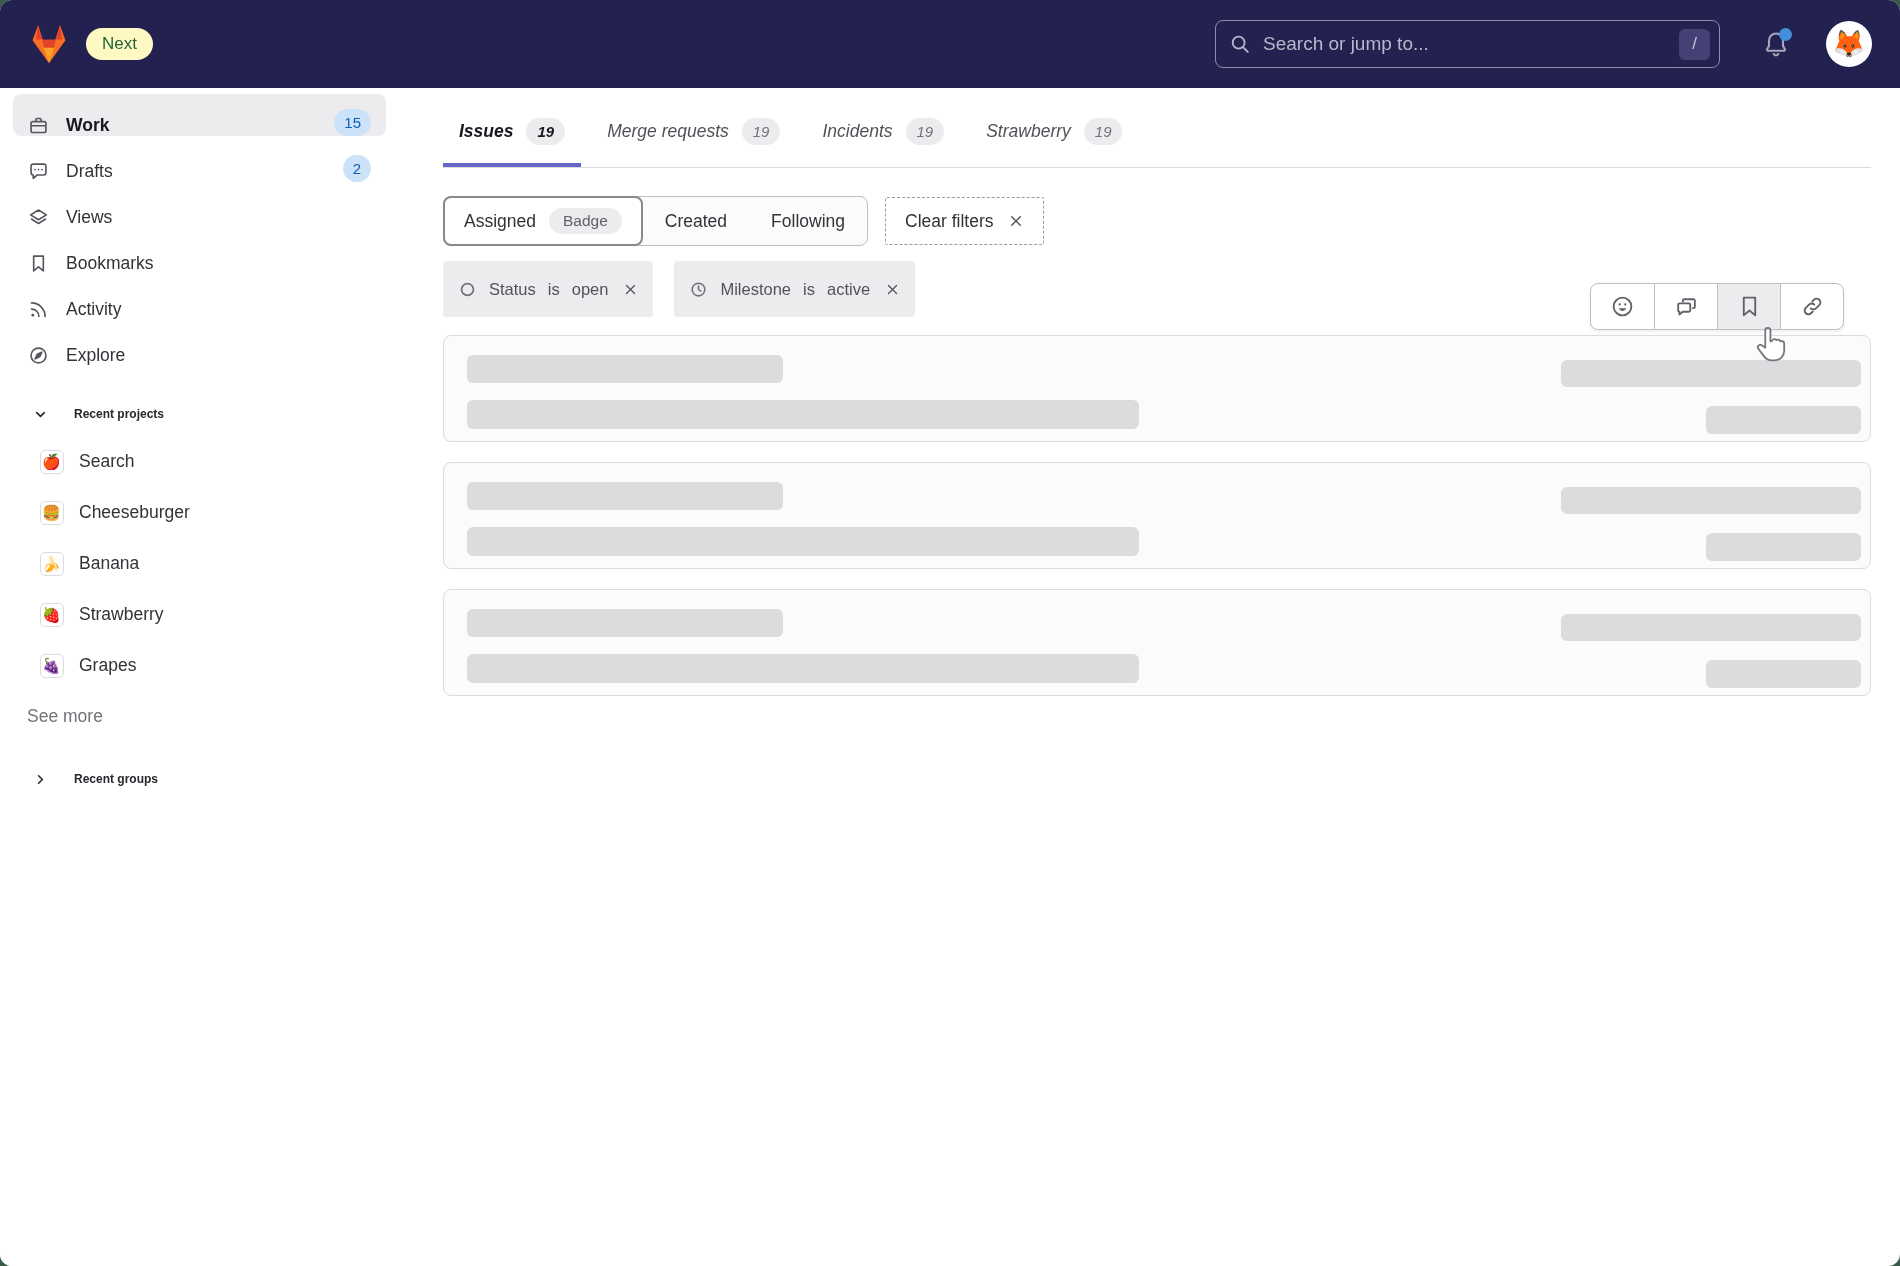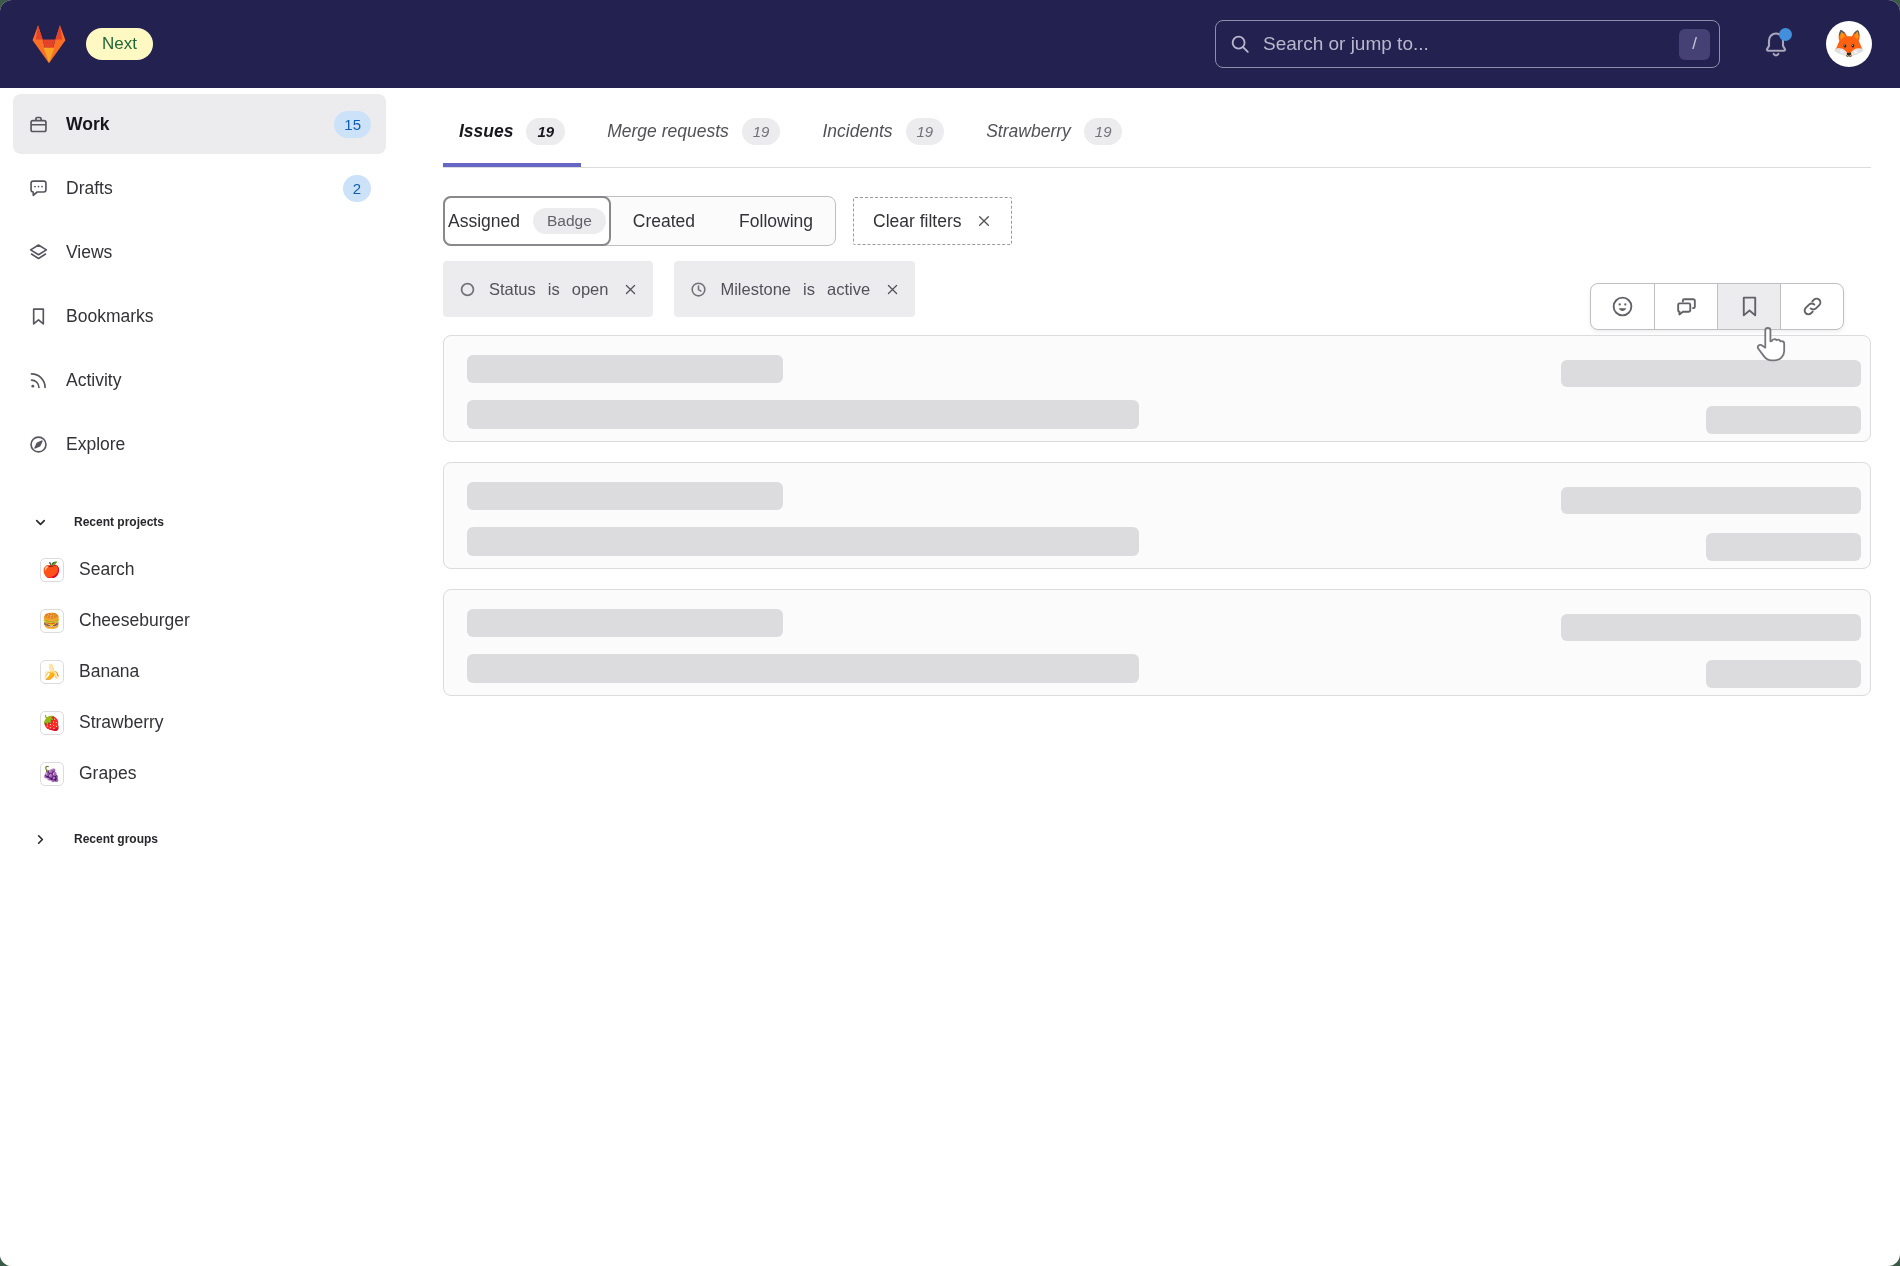--- a/index.html
+++ b/index.html
@@ -71,22 +71,22 @@
   }
 
   
   .sidebar {
     position:absolute; left:0; top:88px; bottom:0;
     width:400px;
     padding:6px 14px 0 13px;
     background:#fff;
   }
   .nav-item {
-    height:60px; border-radius:8px;
-    display:flex; align-items:center;
+    height:42px; border-radius:8px;
+    display:flex; align-items:flex-end;
     padding:0 15px; gap:17px;
     font-size:17.5px; color:#333238;
     margin-bottom:4px;
     cursor:pointer;
   }
   .nav-item svg { width:21px; height:21px; flex:none; color:#57565e; }
   .nav-item.active { background:#ececef; font-weight:bold; color:#18171d; }
   .badge-pill {
     margin-left:auto;
     background:#cbe2f9; color:#0e5fb5;
@@ -159,21 +159,21 @@
     background:#fbfbfc;
     border:1px solid #bfbfc3; border-radius:8px;
     height:50px;
   }
   .seg-active {
     margin:-1px 0 -1px -1px;
     height:50px;
     background:#fff;
     border:2px solid #89888d; border-radius:8px;
     display:flex; align-items:center; gap:13px;
-    padding:0 3px;
+    padding:0 19px;
     font-size:17.5px; color:#333238;
     cursor:pointer;
     text-align:center;
   }
   .seg-badge {
     background:#ececef; color:#626168;
     font-size:15.5px; padding:5px 14px 6px;
     border-radius:999px; line-height:1;
   }
   .seg-item {
@@ -358,20 +358,21 @@
       </div>
       <div class="project-item">
         <span class="emoji-box">🍓</span>
         <span>Strawberry</span>
       </div>
       <div class="project-item">
         <span class="emoji-box">🍇</span>
         <span>Grapes</span>
       </div>
 
+      <div class="see-more">See more</div>
     </div>
 
     <div class="side-heading groups-heading">
       <svg viewBox="0 0 24 24" fill="none" stroke="currentColor" stroke-width="2.6" stroke-linecap="round" stroke-linejoin="round">
         <path d="M9 6l6 6-6 6"></path>
       </svg>
       <span>Recent groups</span>
     </div>
   </nav>
 

